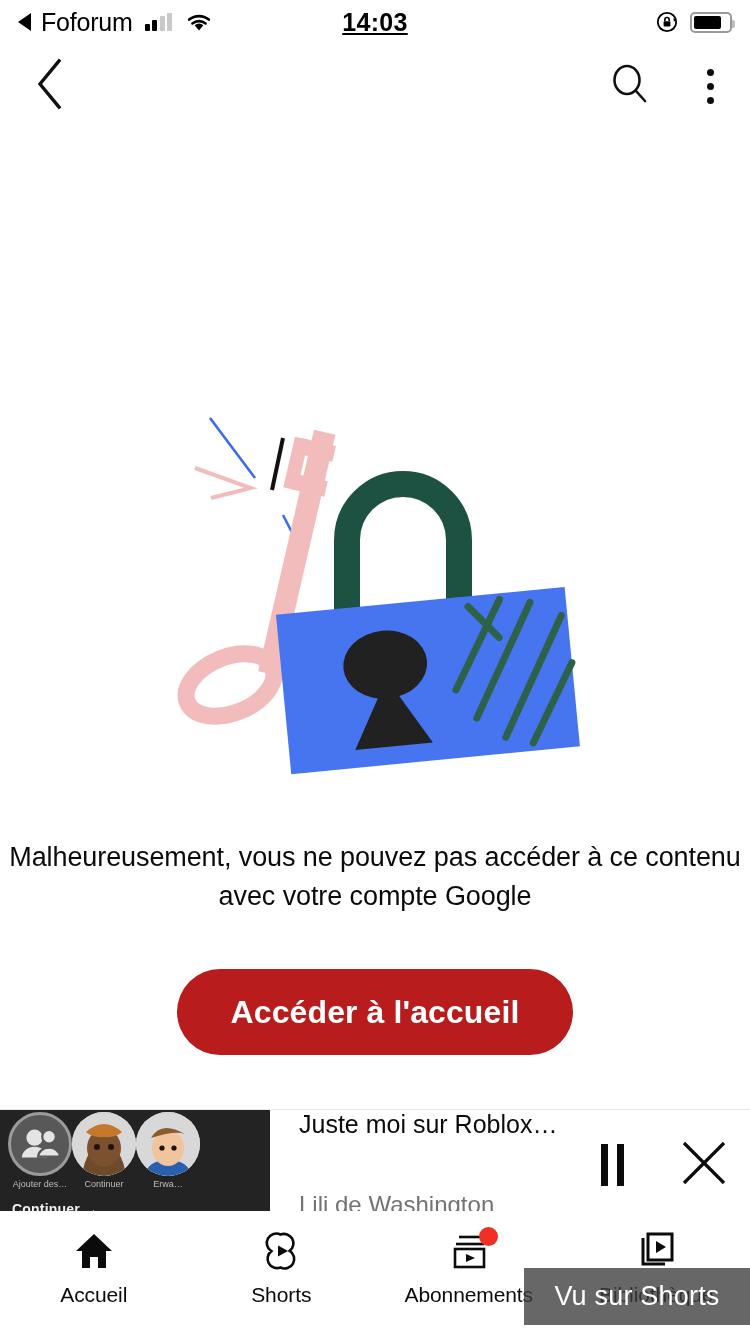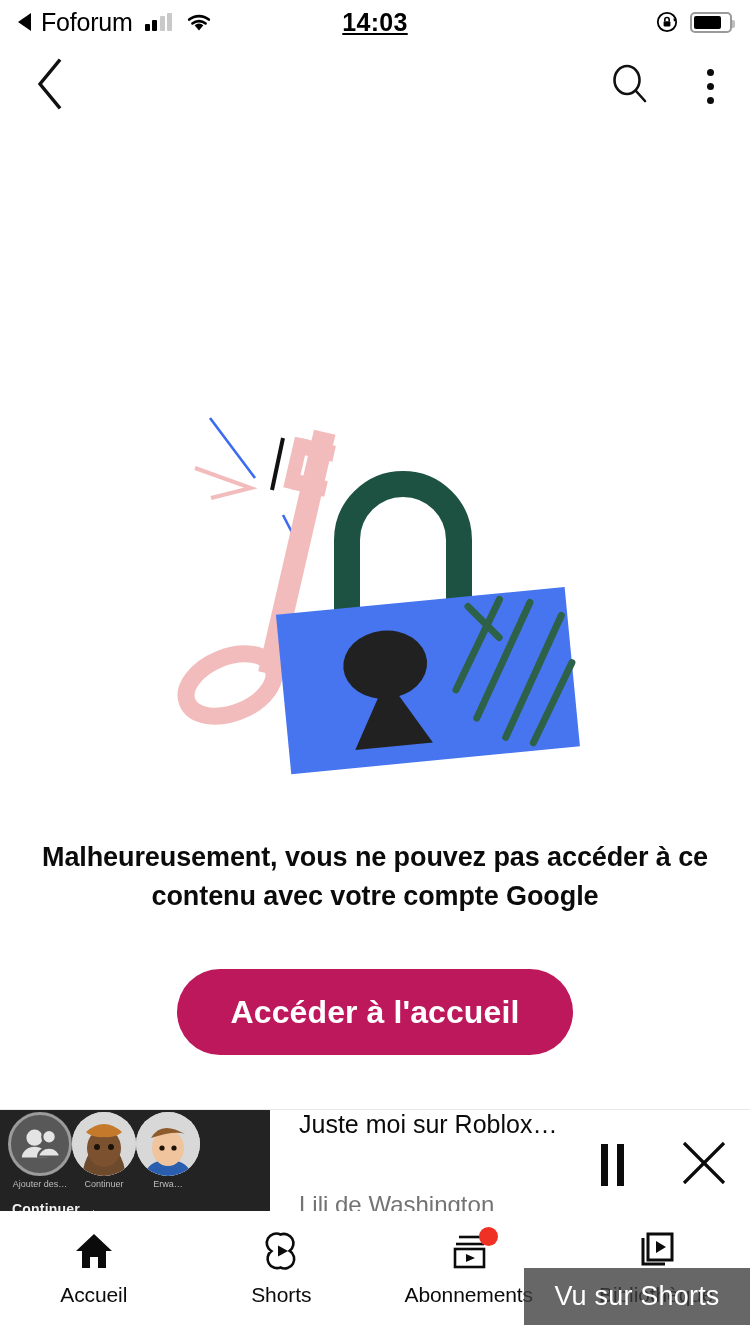--- a/index.html
+++ b/index.html
@@ -93,28 +93,27 @@
   }
   .msg {
     width:750px;
     padding:0 6px;
     margin-top:28px;
     text-align:center;
     font-size:27px;
     line-height:39px;
     color:#0b0b0b;
     letter-spacing:-0.1px;
-    font-weight:bold;
   }
   .cta-wrap { width:100%; display:flex; justify-content:center; margin-top:53px; }
   .cta {
     display:inline-flex; align-items:center; justify-content:center;
     height:86px; padding:0 54px;
     border:none; border-radius:43px;
-    background:#be185d;
+    background:#b91c1c;
     color:#fff;
     font-family:"Liberation Sans", sans-serif;
     font-size:32px; font-weight:700;
     letter-spacing:0.1px;
     cursor:pointer;
   }
 
   
   .miniplayer {
     position:absolute; left:0; bottom:115px;

